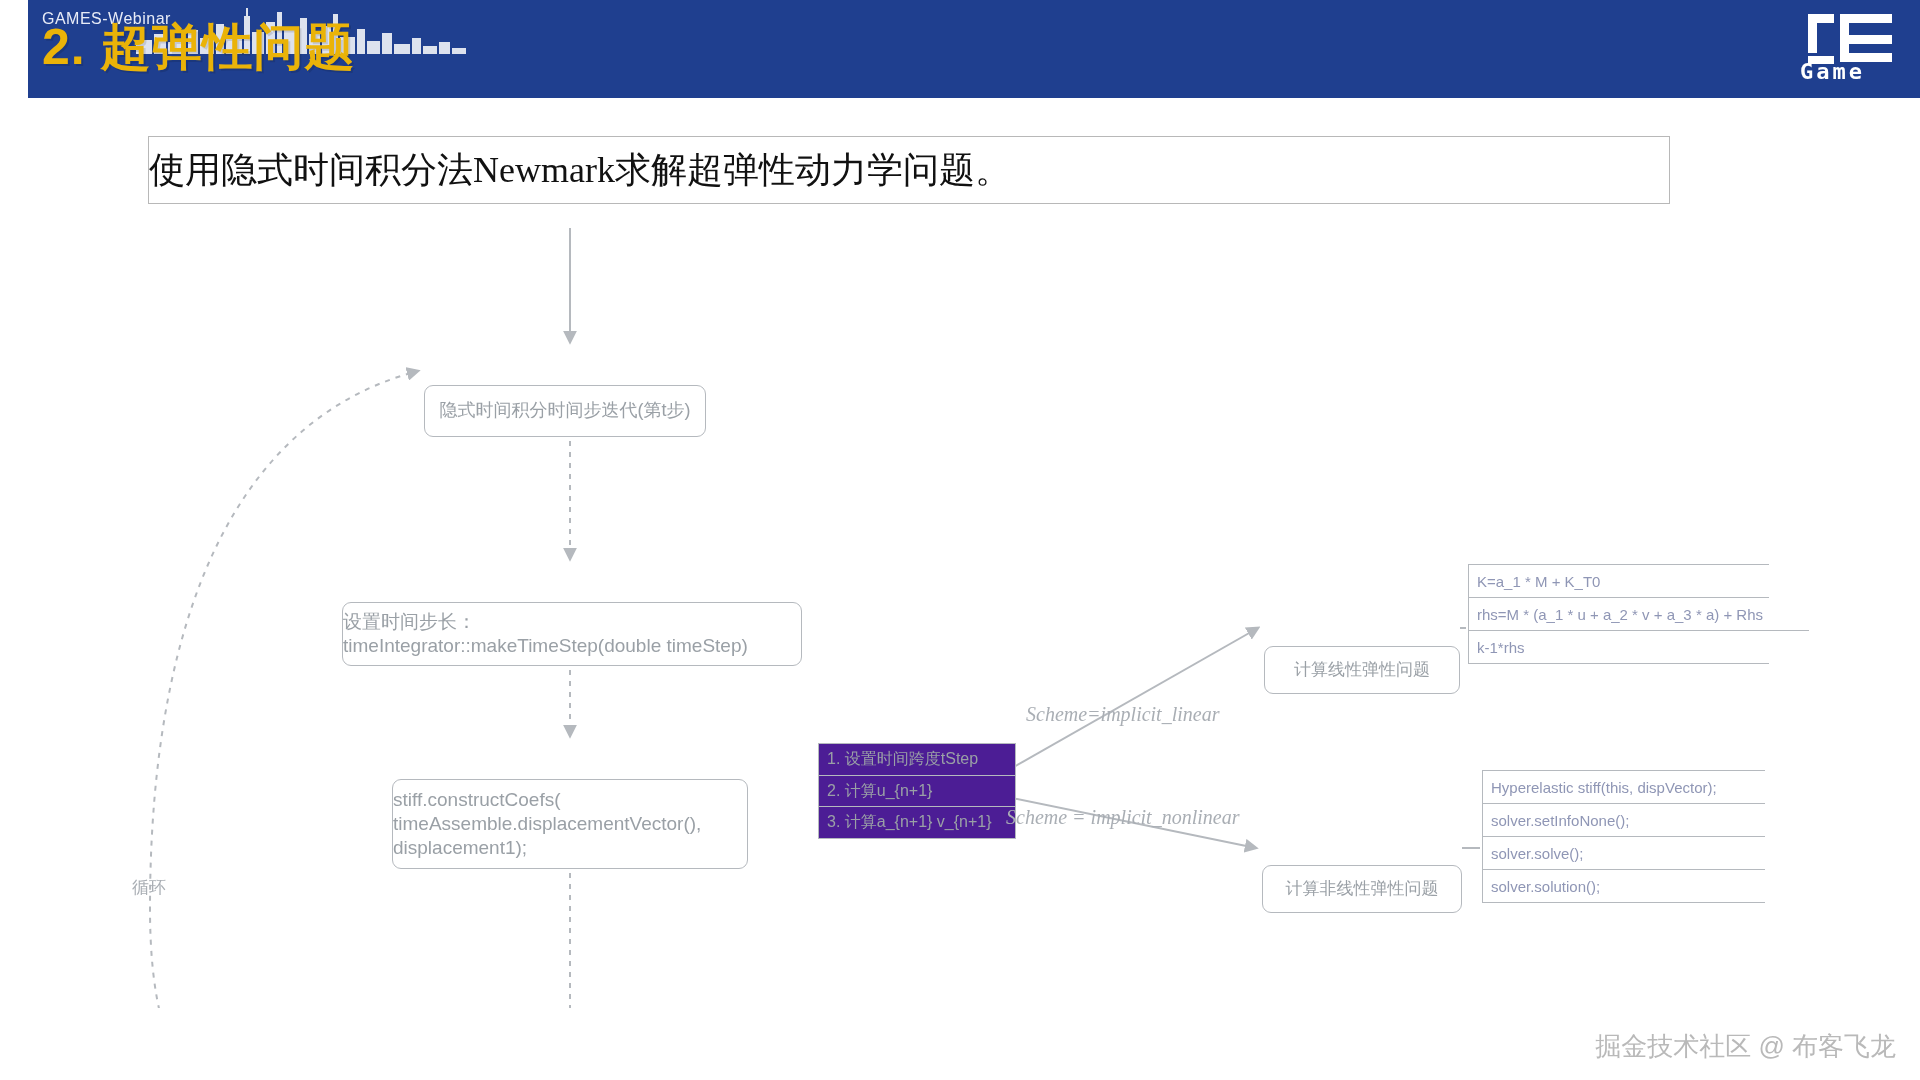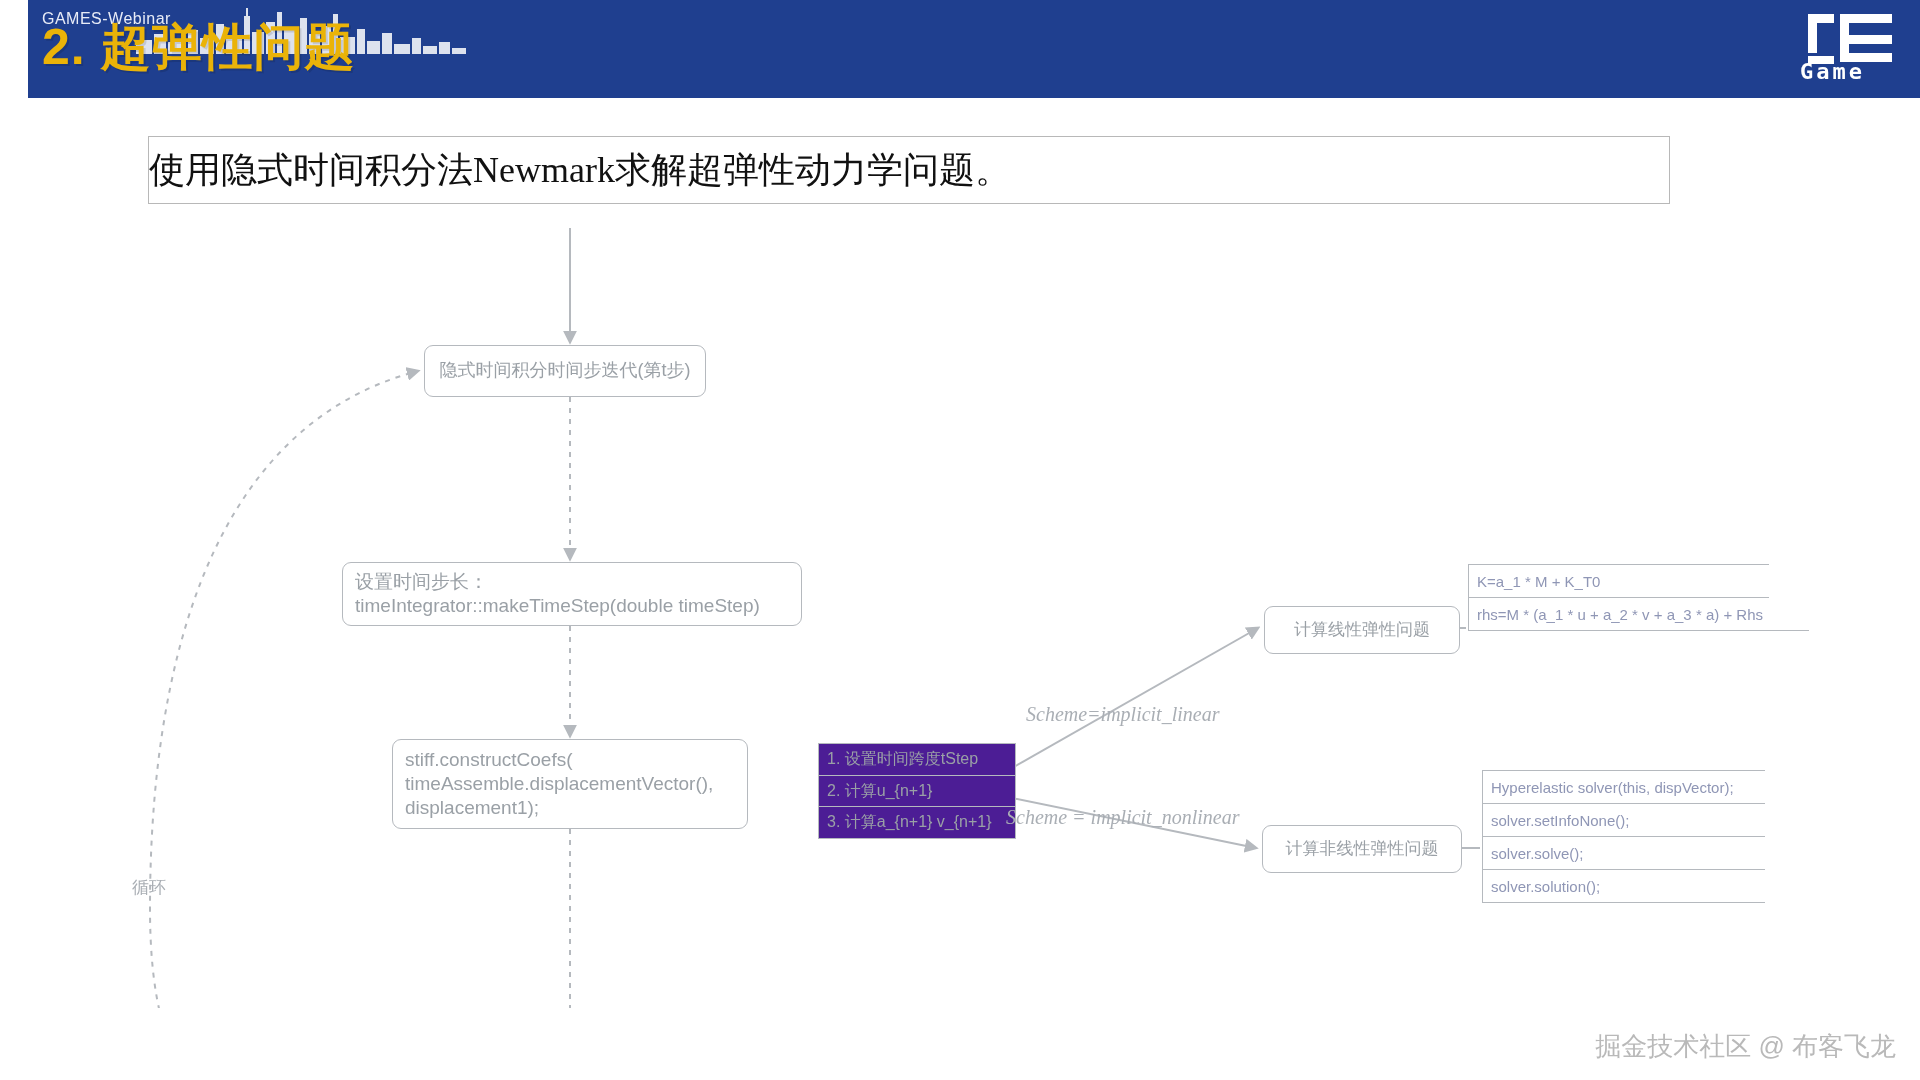--- a/index.html
+++ b/index.html
@@ -104,21 +104,22 @@
   .node {
     position: absolute;
     box-sizing: border-box;
     border: 1.5px solid #b5b9be;
     border-radius: 9px;
     background: #ffffff;
     color: #9aa0a6;
     display: flex;
     flex-direction: column;
     justify-content: center;
-    padding: 6px 12px;
+    padding: 6px 0;
+    margin-top: 40px;
   }
   .node .ln { white-space: nowrap; line-height: 1.28; }
 
   .n-iter    { left: 424px; top: 137px;  width: 282px; height: 52px;  font-size: 18px; align-items: center; }
   .n-iter .ln{ text-align: center; }
   .n-step    { left: 342px; top: 354px;  width: 460px; height: 64px;  font-size: 19px; }
   .n-stiff   { left: 392px; top: 531px;  width: 356px; height: 90px;  font-size: 19px; }
   .n-linear  { left: 1264px; top: 398px; width: 196px; height: 48px;  font-size: 17px; align-items: center; }
   .n-nonlin  { left: 1262px; top: 617px; width: 200px; height: 48px;  font-size: 17px; align-items: center; }
 
@@ -297,24 +298,25 @@
 
   <div class="steplist">
     <div class="cell">1. 设置时间跨度tStep</div>
     <div class="cell">2. 计算u_{n+1}</div>
     <div class="cell">3. 计算a_{n+1} v_{n+1}</div>
   </div>
 
   <div class="codelist cl-linear">
     <div class="cline">K=a_1 * M + K_T0</div>
     <div class="cline">rhs=M * (a_1 * u + a_2 * v + a_3 * a) + Rhs</div>
+    <div class="cline">k-1*rhs</div>
   </div>
 
   <div class="codelist cl-nonlin">
-    <div class="cline">Hyperelastic solver(this, dispVector);</div>
+    <div class="cline">Hyperelastic stiff(this, dispVector);</div>
     <div class="cline">solver.setInfoNone();</div>
     <div class="cline">solver.solve();</div>
     <div class="cline">solver.solution();</div>
   </div>
 
   <div class="edge-label el-linear">Scheme=implicit_linear</div>
   <div class="edge-label el-nonlin">Scheme = implicit_nonlinear</div>
   <div class="loop-label">循环</div>
 </div>
 

